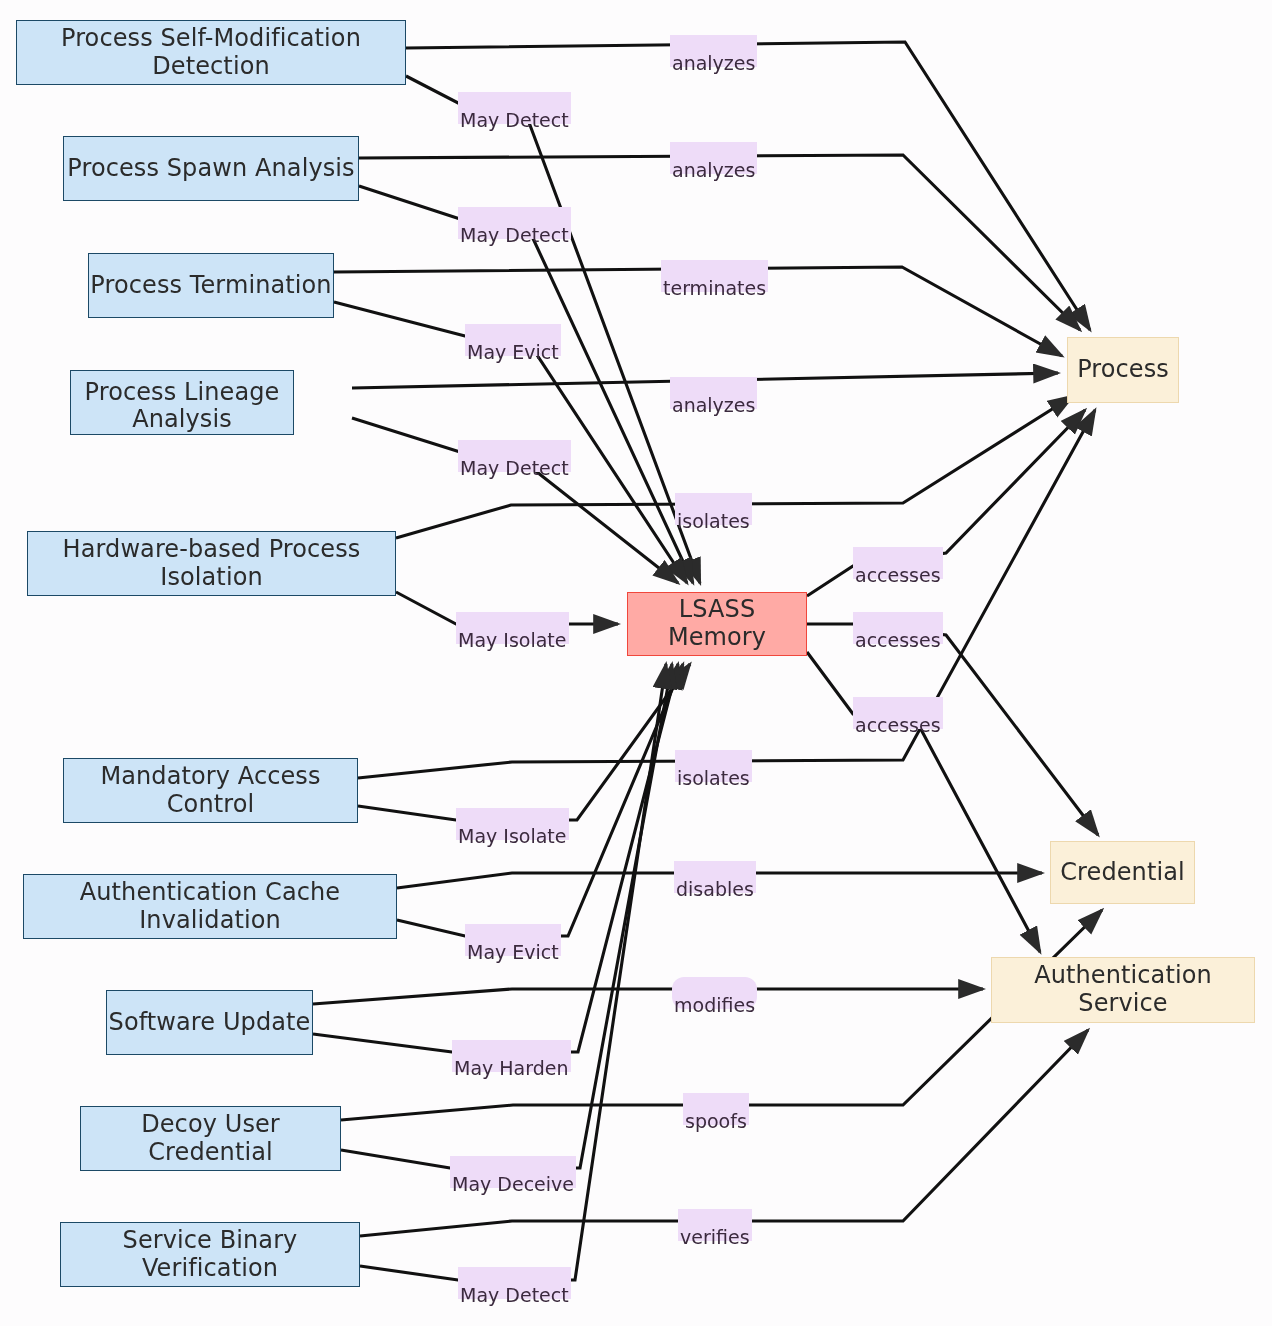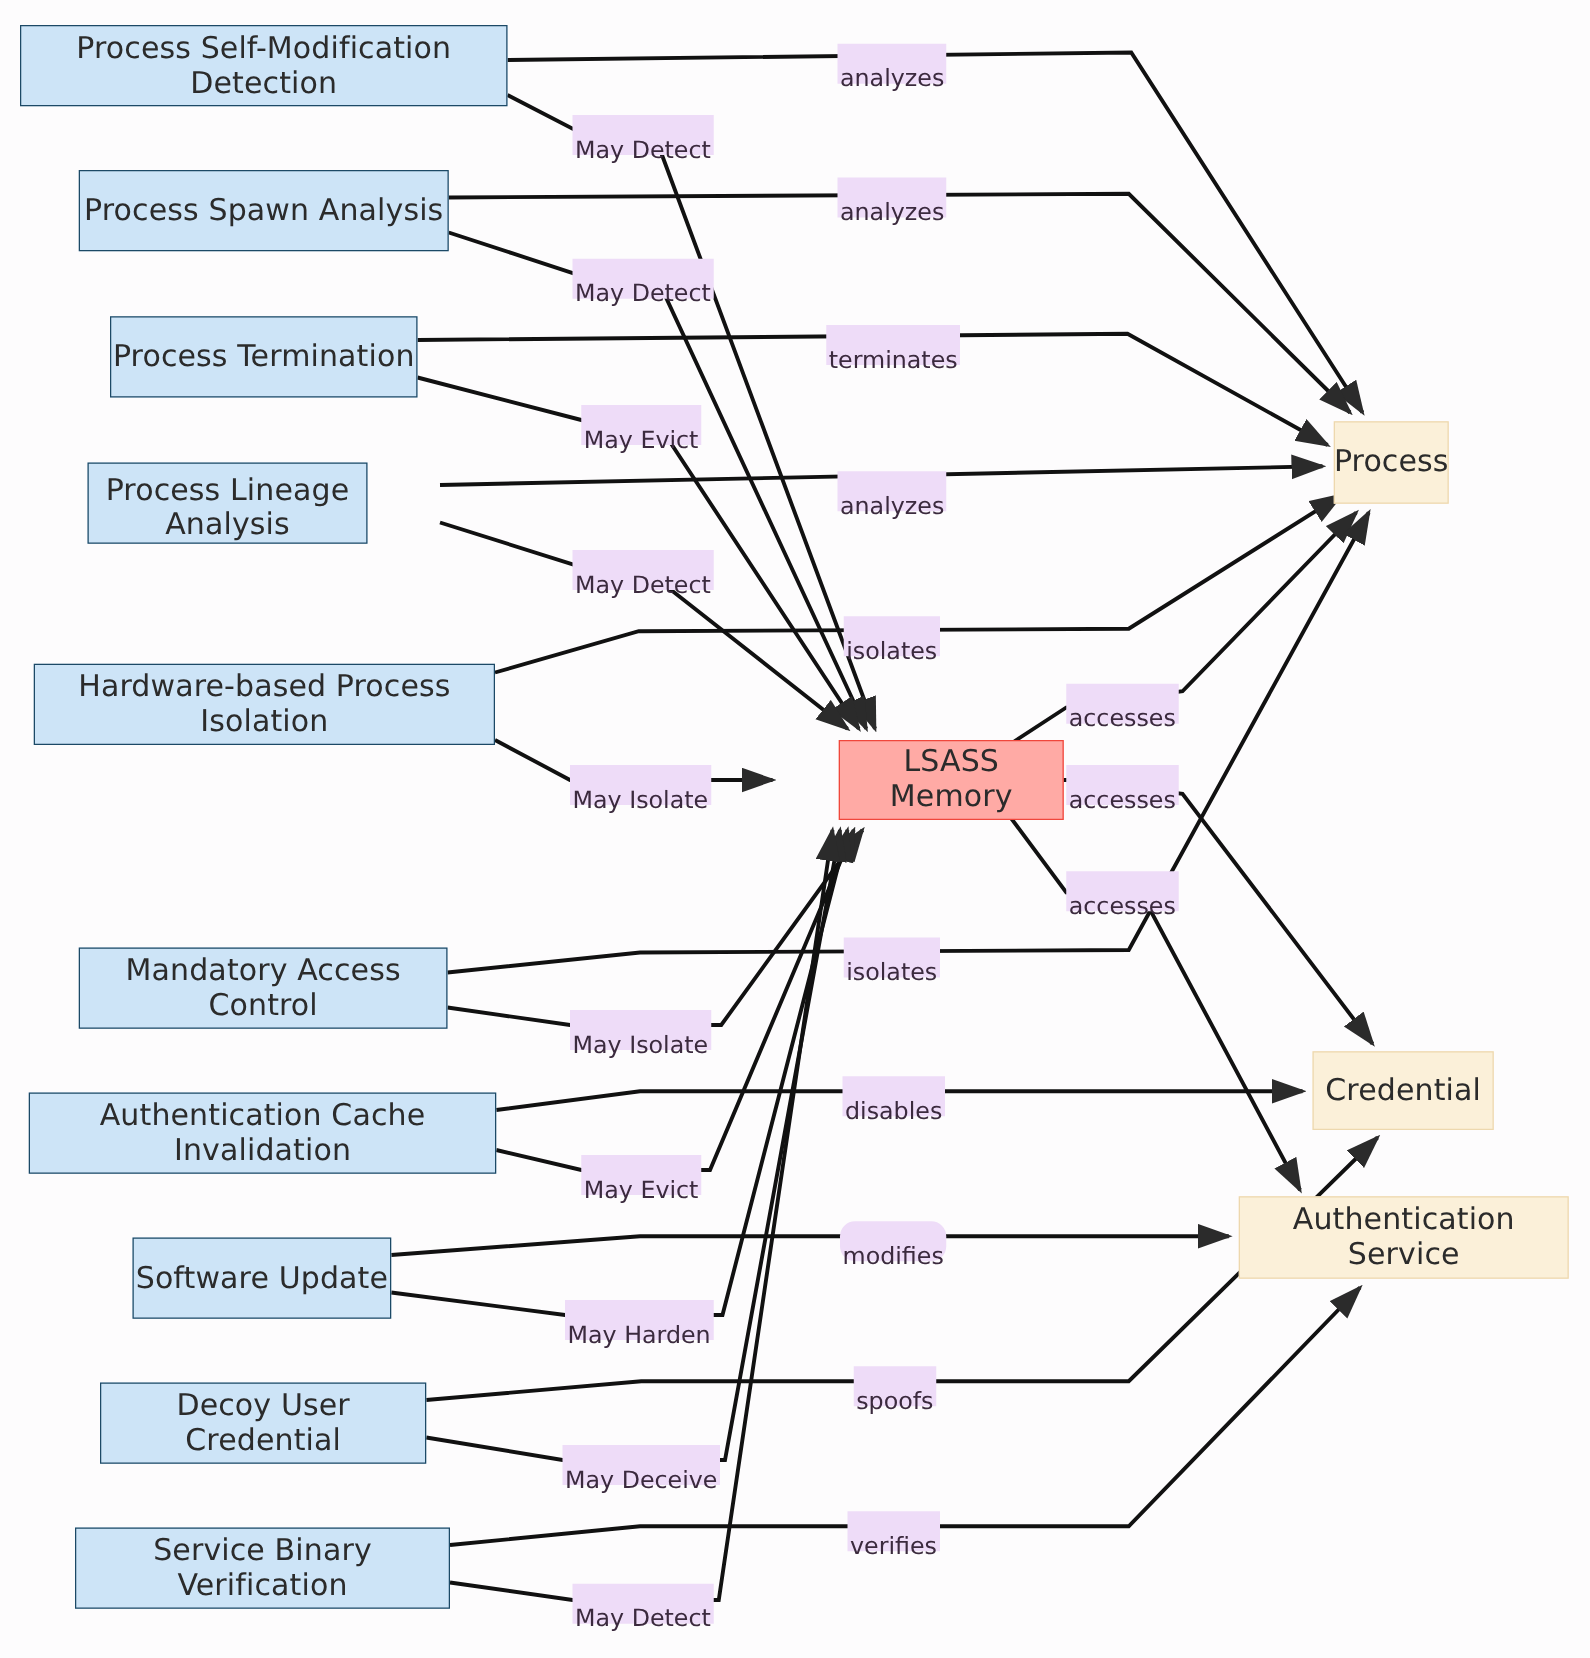--- a/index.html
+++ b/index.html
@@ -135,24 +135,24 @@
   <div class="node defense" style="left:106px;top:990px;width:207px;height:65px;">
     <span>Software Update</span>
   </div>
   <div class="node defense" style="left:80px;top:1106px;width:261px;height:65px;">
     <span>Decoy User Credential</span>
   </div>
   <div class="node defense" style="left:60px;top:1222px;width:300px;height:65px;">
     <span>Service Binary Verification</span>
   </div>
 
-  <div class="node target" style="left:627px;top:592px;width:180px;height:64px;margin-left:44px;">
+  <div class="node target" style="left:627px;top:592px;width:180px;height:64px;">
     <span>LSASS Memory</span>
   </div>
-  <div class="node asset" style="left:1067px;top:337px;width:92px;height:66px;">
+  <div class="node asset" style="left:1067px;top:337px;width:112px;height:66px;">
     <span>Process</span>
   </div>
   <div class="node asset" style="left:1050px;top:841px;width:145px;height:63px;">
     <span>Credential</span>
   </div>
   <div class="node asset" style="left:991px;top:957px;width:264px;height:66px;">
     <span>Authentication Service</span>
   </div>
 
   <span class="edge-label" style="left:670px;top:35px;">analyzes</span>

